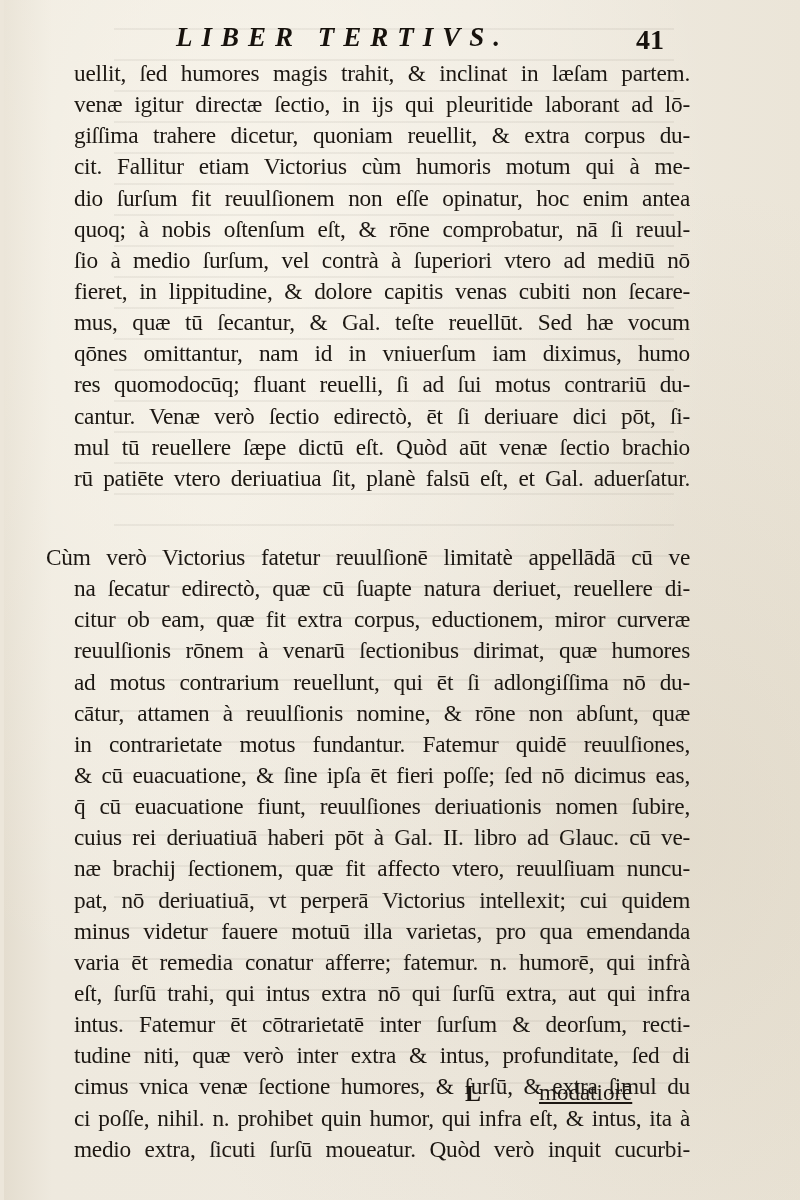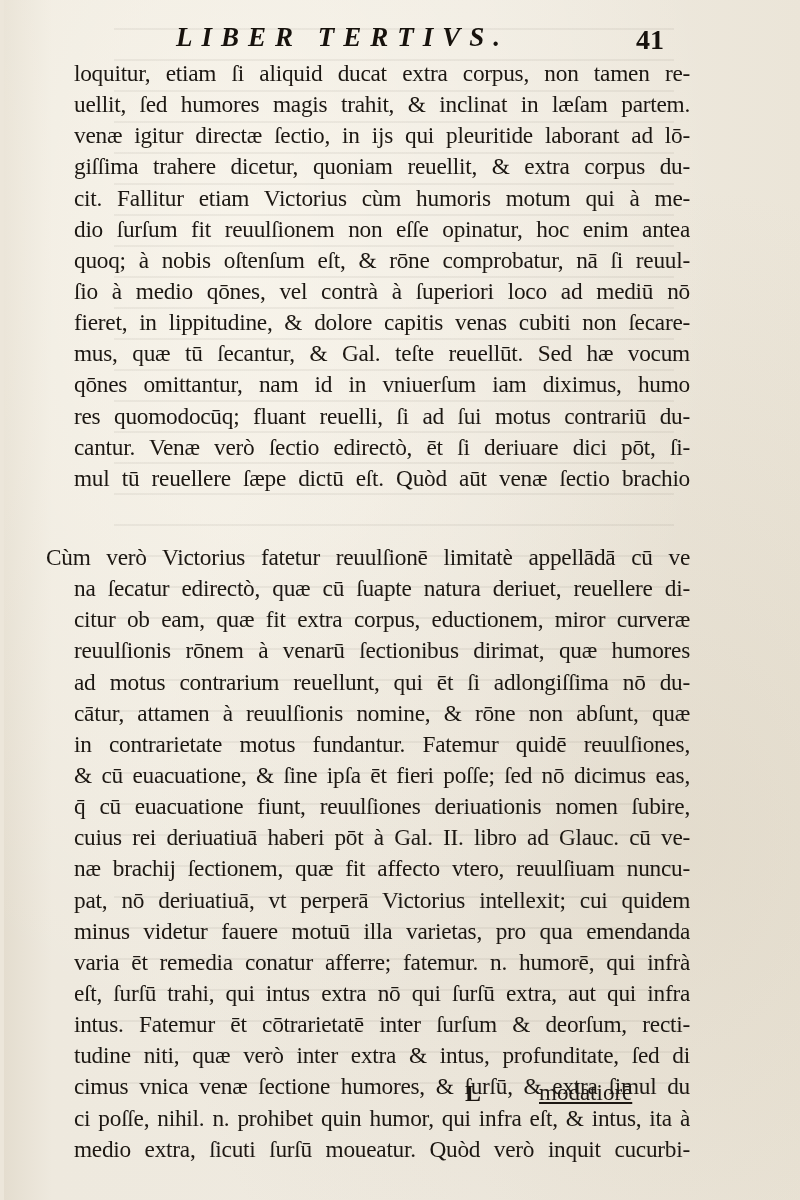--- a/index.html
+++ b/index.html
@@ -106,34 +106,34 @@
 
 <div class="page">
   <div class="bleed"></div>
 
   <div class="running-head">
     <span class="head-title">LIBER TERTIVS.</span>
     <span class="folio">41</span>
   </div>
 
   <div class="text-block">
-    <div class="line">loquitur, etiam ſi aliquid ducat extra corpus, non tamen re-</div>
     <div class="line">uellit, ſed humores magis trahit, &amp; inclinat in læſam partem.</div>
     <div class="line">venæ igitur directæ ſectio, in ijs qui pleuritide laborant ad lō-</div>
     <div class="line">giſſima trahere dicetur, quoniam reuellit, &amp; extra corpus du-</div>
     <div class="line">cit. Fallitur etiam Victorius cùm humoris motum qui à me-</div>
     <div class="line">dio ſurſum fit reuulſionem non eſſe opinatur, hoc enim antea</div>
     <div class="line">quoq; à nobis oſtenſum eſt, &amp; rōne comprobatur, nā ſi reuul-</div>
-    <div class="line">ſio à medio qōnes, vel contrà à ſuperiori loco ad mediū nō</div>
+    <div class="line">ſio à medio ſurſum, vel contrà à ſuperiori vtero ad mediū nō</div>
     <div class="line">fieret, in lippitudine, &amp; dolore capitis venas cubiti non ſecare-</div>
     <div class="line">mus, quæ tū ſecantur, &amp; Gal. teſte reuellūt. Sed hæ vocum</div>
     <div class="line">qōnes omittantur, nam id in vniuerſum iam diximus, humo</div>
     <div class="line">res quomodocūq; fluant reuelli, ſi ad ſui motus contrariū du-</div>
     <div class="line">cantur. Venæ verò ſectio edirectò, ēt ſi deriuare dici pōt, ſi-</div>
     <div class="line">mul tū reuellere ſæpe dictū eſt. Quòd aūt venæ ſectio brachio</div>
+    <div class="line">rū patiēte vtero deriuatiua ſit, planè falsū eſt, et Gal. aduerſatur.</div>
     <div class="line outdent">Cùm verò Victorius fatetur reuulſionē limitatè appellādā cū ve</div>
     <div class="line">na ſecatur edirectò, quæ cū ſuapte natura deriuet, reuellere di-</div>
     <div class="line">citur ob eam, quæ fit extra corpus, eductionem, miror curveræ</div>
     <div class="line">reuulſionis rōnem à venarū ſectionibus dirimat, quæ humores</div>
     <div class="line">ad motus contrarium reuellunt, qui ēt ſi adlongiſſima nō du-</div>
     <div class="line">cātur, attamen à reuulſionis nomine, &amp; rōne non abſunt, quæ</div>
     <div class="line">in contrarietate motus fundantur. Fatemur quidē reuulſiones,</div>
     <div class="line">&amp; cū euacuatione, &amp; ſine ipſa ēt fieri poſſe; ſed nō dicimus eas,</div>
     <div class="line">q̄ cū euacuatione fiunt, reuulſiones deriuationis nomen ſubire,</div>
     <div class="line">cuius rei deriuatiuā haberi pōt à Gal. II. libro ad Glauc. cū ve-</div>

